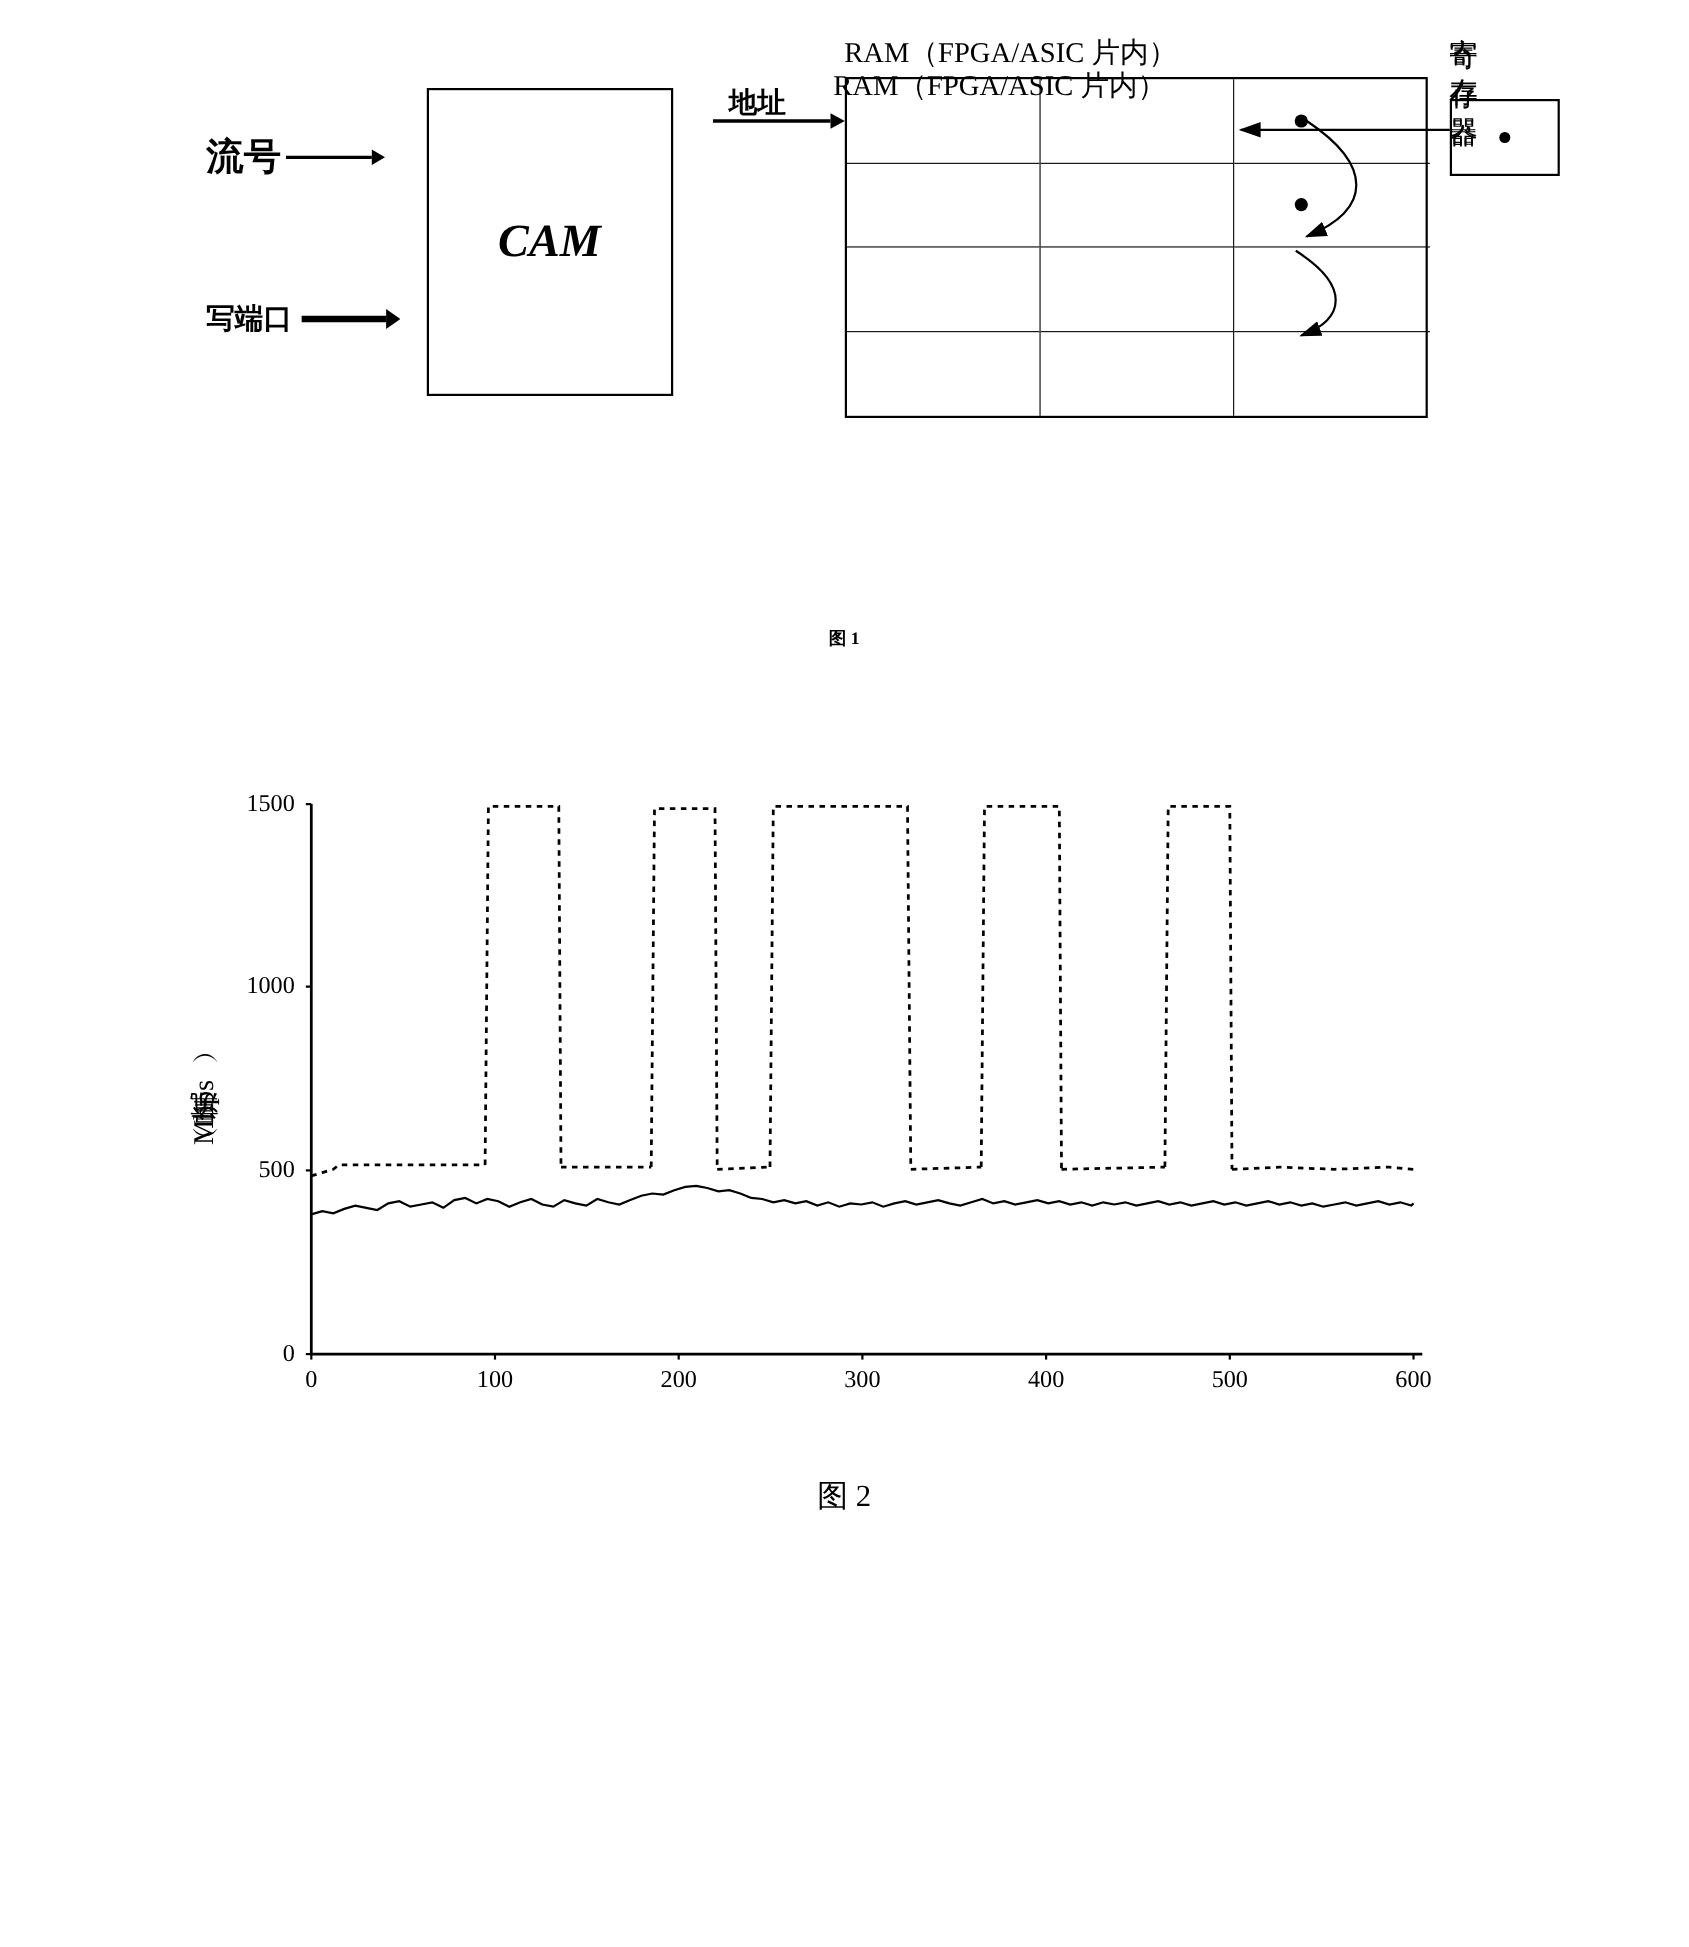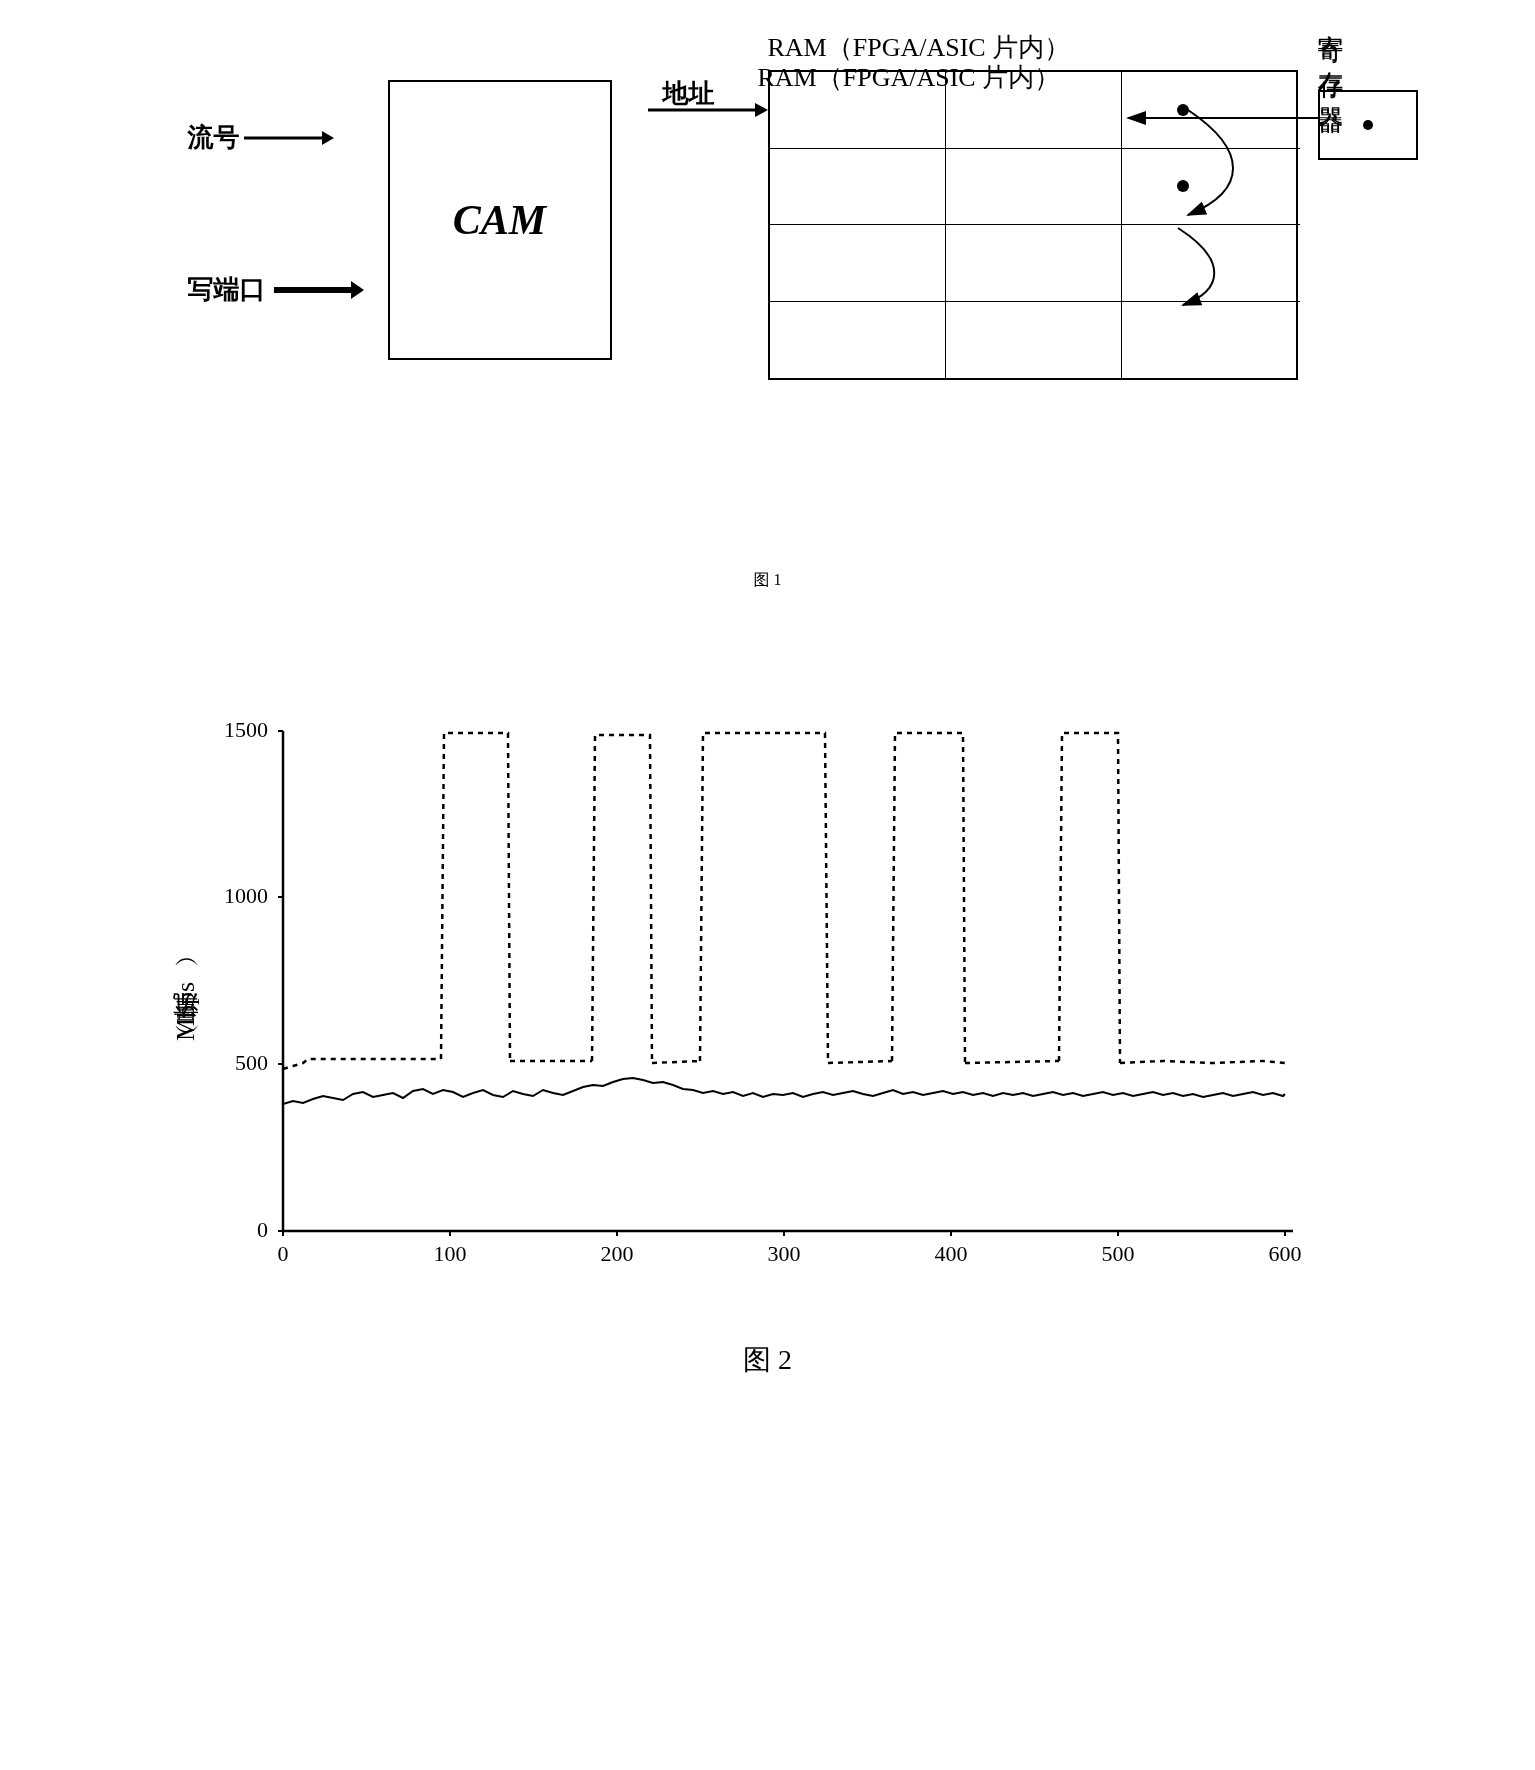--- a/index.html
+++ b/index.html
@@ -114,21 +114,21 @@
 <div class="page-container">
 
   <div class="figure1-container">
     <div class="diagram-area">
 
       <div class="ram-title" style="left:570px; top:-10px; position:absolute; font-size:26px;">RAM（FPGA/ASIC 片内）</div>
 
       <div class="register-label">寄存器</div>
 
       <div style="position:absolute; left:0; top:50px; display:flex; align-items:center; gap:0;">
-        <span style="font-size:26px; font-weight:bold; margin-right:4px;">流号</span>
+        <span style="font-size:34px; font-weight:bold; margin-right:4px;">流号</span>
         <svg width="90" height="20" viewBox="0 0 90 20">
           <line x1="0" y1="10" x2="78" y2="10" stroke="#000" stroke-width="3"></line>
           <polygon points="78,3 90,10 78,17" fill="#000"></polygon>
         </svg>
       </div>
 
       <div style="position:absolute; left:0; top:202px; display:flex; align-items:center; gap:0;font-family:Liberation Serif, serif;">
         <span style="font-size:26px; font-weight:bold; margin-right:8px;">写端口</span>
         <svg width="90" height="24" viewBox="0 0 90 24">
           <line x1="0" y1="12" x2="77" y2="12" stroke="#000" stroke-width="6"></line>
@@ -203,21 +203,21 @@
         <line x1="200" y1="20" x2="10" y2="20" stroke="#000" stroke-width="2" marker-end="url(#arrowhead2)"></line>
       </svg>
 
 
       <div style="position:absolute; left:580px; top:-40px; font-size:26px;">RAM（FPGA/ASIC 片内）</div>
 
       <div style="position:absolute; left:1130px; top:-36px; font-size:26px;">寄存器</div>
 
     </div>
 
-    <div style="margin-top: 80px; text-align:center;">图 1</div>
+    <div style="margin-top: 80px; text-align:center;font-weight:bold;">图 1</div>
   </div>
 
   <div class="figure2-container">
     <div style="position:relative; display:flex; align-items:flex-start;">
 
       <div style="writing-mode:vertical-rl; transform:rotate(180deg); font-size:26px; margin-right:10px; margin-top:50px; white-space:nowrap; height:500px; display:flex; align-items:center; justify-content:center;">
         <span>流量（Mbps）</span>
       </div>
 
       <svg width="1100" height="620" viewBox="0 0 1100 620">

